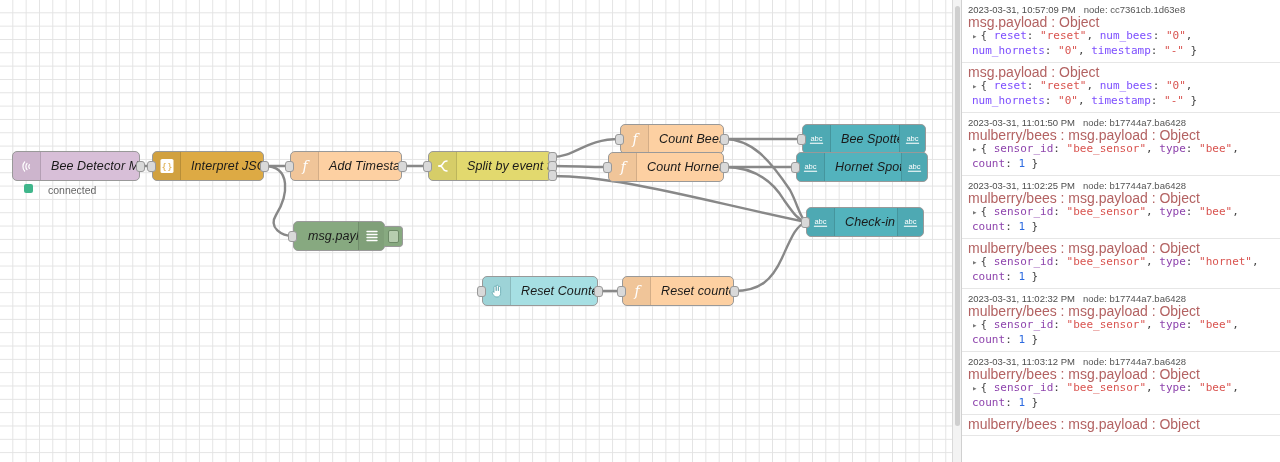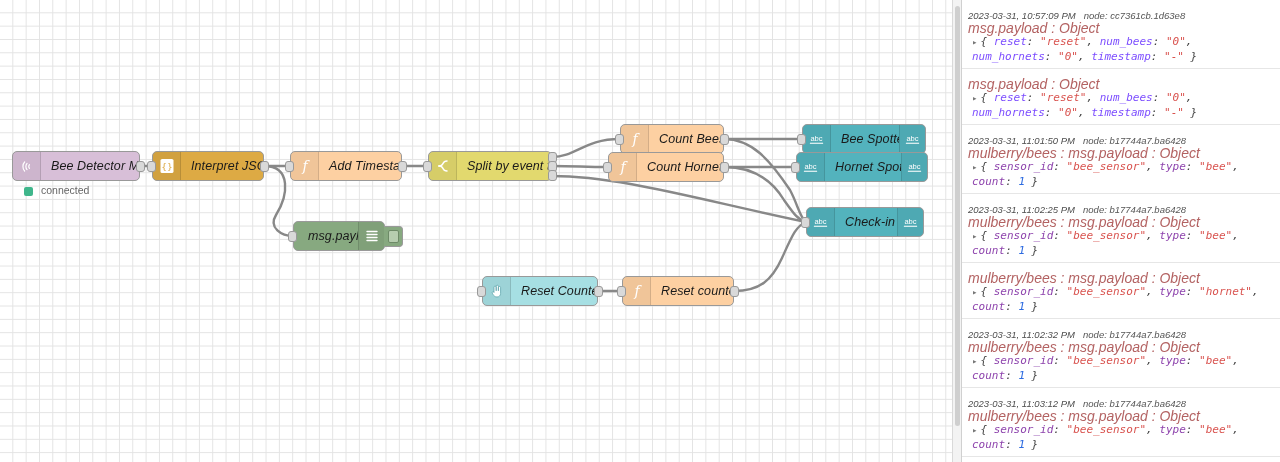--- a/index.html
+++ b/index.html
@@ -87,21 +87,21 @@
   .n-mqtt   { background: #d8bfd8; }
   .n-json   { background: #ddaa44; }
   .n-func   { background: #fdd0a2; }
   .n-switch { background: #e2d96e; }
   .n-label  { background: #53b3bd; }
   .n-inject { background: #a6dfe3; }
   .n-debug  { background: #87a980; }
 
   .status-line {
     position: absolute;
-    display: flex; align-items: flex-end; gap: 8px;
+    display: flex; align-items: flex-start; gap: 15px;
     font-size: 10.5px; color: #666; font-style: normal;
     white-space: nowrap;
     z-index: 5;
   }
   .status-dot {
     width: 9px; height: 9px; border-radius: 2px;
     background: #3fb68b;
     display: inline-block;
   }
 
@@ -140,23 +140,22 @@
 
   
   #sidebar {
     width: 318px; height: 462px;
     background: #fff;
     overflow: hidden;
     flex: 0 0 318px;
   }
   .msg {
     border-bottom: 1px solid #e6e6e6;
-    padding: 9px 6px 4px 6px;
+    padding: 3px 6px 4px 6px;
     background: #fff;
-    font-style: italic;
   }
   .msg-head {
     font-size: 9.5px;
     color: #4d4d4d;
     white-space: nowrap;
     line-height: 13px;
   }
   .msg-head .node-id { margin-left: 8px; color: #555; }
   .msg-topic {
     font-size: 14px;

